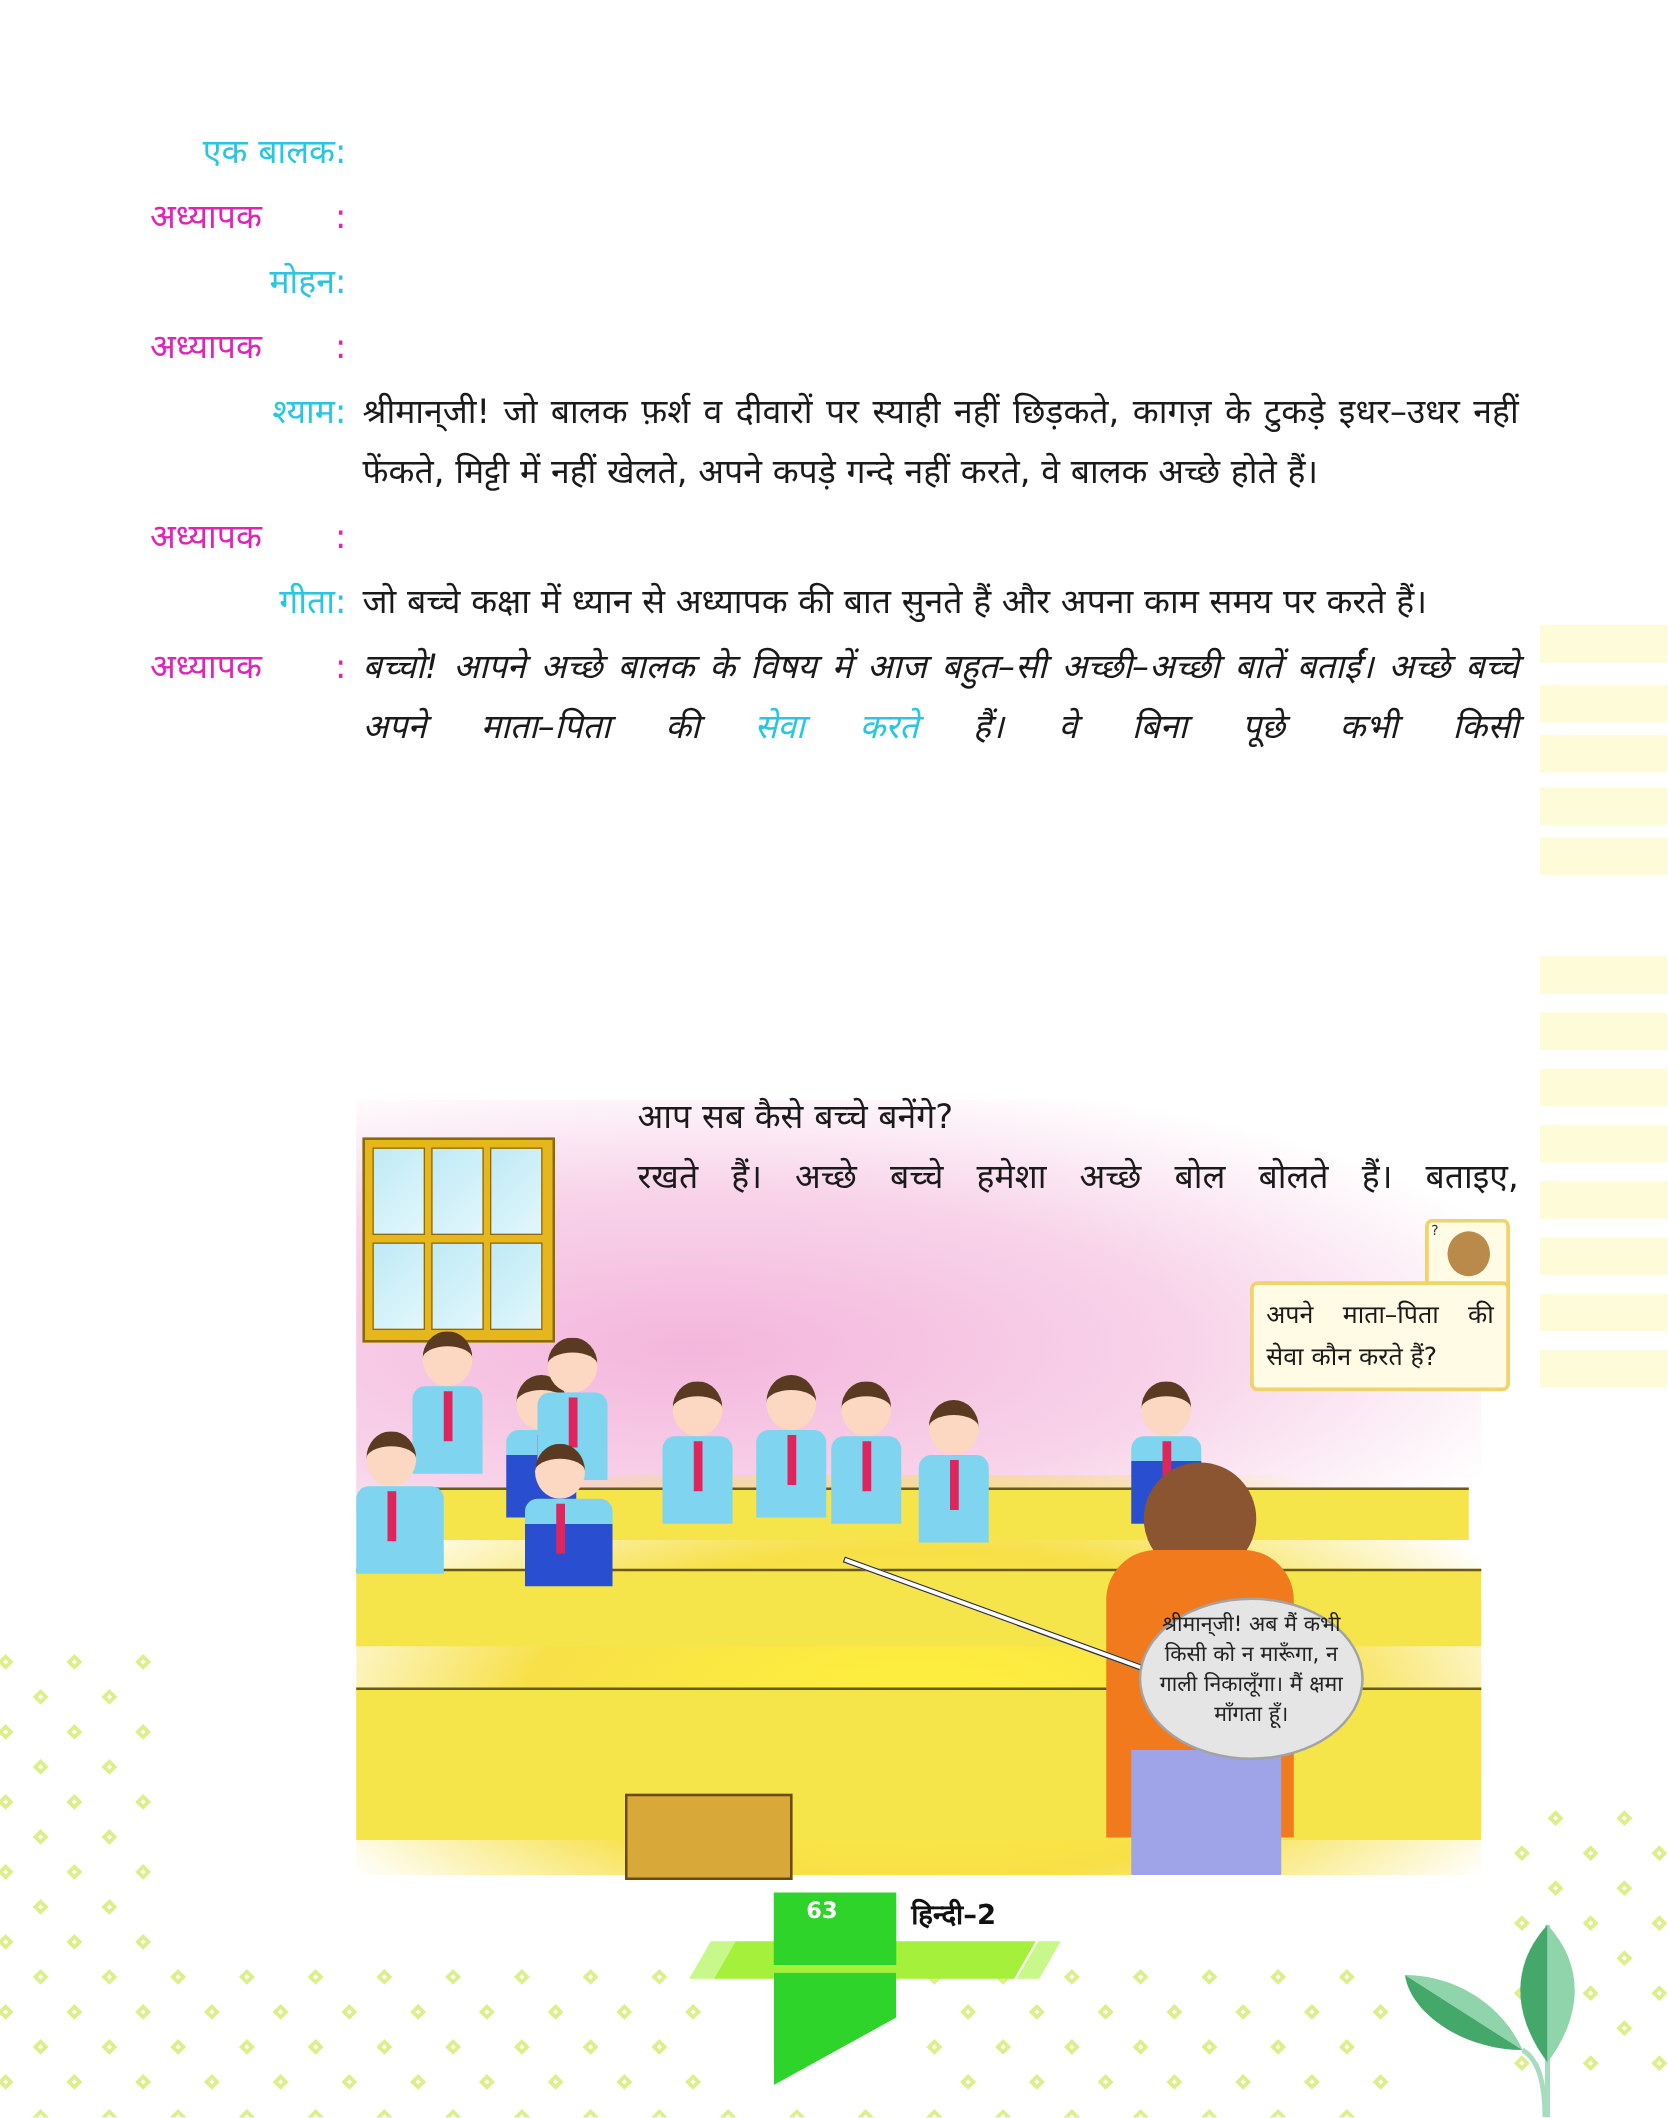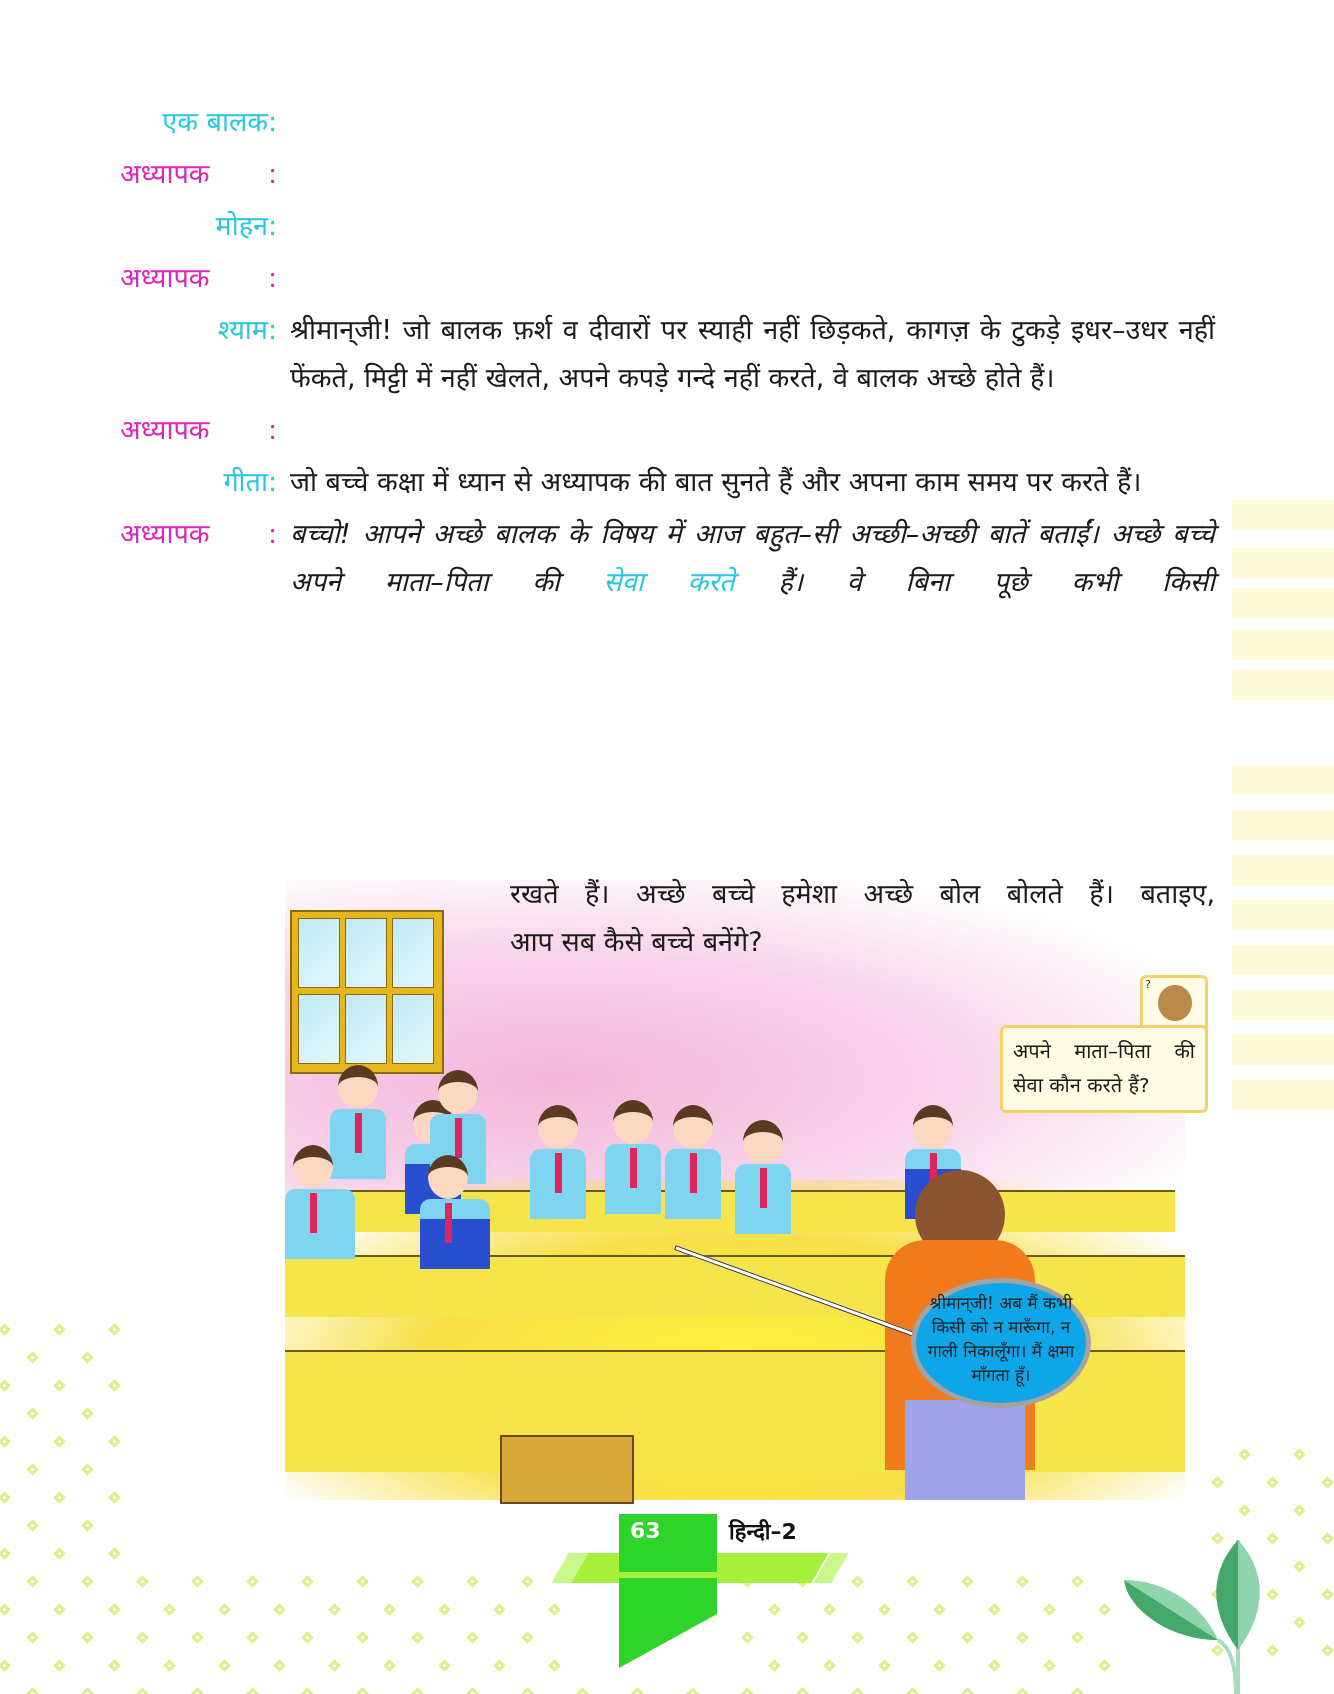--- a/index.html
+++ b/index.html
@@ -57,21 +57,21 @@
   .kid .tie { position: absolute; left: 25px; top: 48px; width: 7px; height: 40px; background: #e0245c; }
   .kid.girl .body { background: linear-gradient(#7fd4ef 0 20px, #2a4ed0 20px); }
   .teacher-shirt { position: absolute; left: 600px; top: 360px; width: 150px; height: 230px; background: #f07a1c; border-radius: 40px 40px 0 0; }
   .teacher-head { position: absolute; left: 630px; top: 290px; width: 90px; height: 90px; border-radius: 50%; background: #8a5530; }
   .teacher-pants { position: absolute; left: 620px; top: 520px; width: 120px; height: 100px; background: #9fa4e8; }
   .chair { position: absolute; left: 215px; top: 555px; width: 130px; height: 65px; background: #d8a838; border: 2px solid #6a4a10; }
   .pointer { position: absolute; left: 390px; top: 365px; width: 300px; height: 3px; background: #fff; transform: rotate(20deg); transform-origin: left; border: 1px solid #333; }
 
   .bubble {
     position: absolute; left: 626px; top: 398px; width: 180px; height: 130px;
-    background: #0ea5e9; border: 5px solid #a3a3a3; border-radius: 50%;
+    background: #e5e5e5; border: 2px solid #a3a3a3; border-radius: 50%;
     font-size: 17px; line-height: 24px; text-align: center; color: #222;
     padding: 8px 6px; box-sizing: border-box;
   }
 
   
   .qcard {
     position: absolute; left: 1000px; top: 1025px; width: 208px; height: 88px;
     background: #fffbe4; border: 3px solid #f0d36a; border-radius: 6px; box-sizing: border-box;
     font-size: 20px; line-height: 34px; padding: 6px 10px; text-align: justify;
   }
@@ -85,21 +85,21 @@
   
   .footer { position: absolute; left: 0; top: 0; width: 1334px; height: 1694px; pointer-events: none; }
   .band { position: absolute; left: 580px; top: 1553px; width: 240px; height: 30px; background: #a4f03a; transform: skewX(-30deg); }
   .band2 { position: absolute; left: 560px; top: 1553px; width: 22px; height: 30px; background: #c8f78a; transform: skewX(-30deg); }
   .band3 { position: absolute; left: 822px; top: 1553px; width: 18px; height: 30px; background: #c8f78a; transform: skewX(-30deg); }
   .pg-box { position: absolute; left: 619px; top: 1514px; width: 98px; height: 58px; background: #2fd42a; }
   .pg-box-low {
     position: absolute; left: 619px; top: 1578px; width: 98px; height: 90px; background: #2fd42a;
     clip-path: polygon(0 0, 100% 0, 100% 40%, 0 100%);
   }
-  .pg-num { position: absolute; left: 630px; top: 1518px; font-size: 22px; font-weight: bold; color: #fff; pointer-events: auto; }
+  .pg-num { position: absolute; left: 645px; top: 1518px; font-size: 18px; font-weight: bold; color: #fff; pointer-events: auto; }
   .book-title { position: absolute; left: 729px; top: 1515px; font-size: 22px; font-weight: bold; color: #111; pointer-events: auto; }
 
   
   .plant { position: absolute; left: 1120px; top: 1470px; width: 214px; height: 224px; }
 </style>
 </head>
 <body>
 
 <div class="stripes">
   <div style="top:0px"></div>
@@ -285,22 +285,22 @@
       <div class="speech"><span>जो बच्चे कक्षा में ध्यान से अध्यापक की बात सुनते हैं और अपना काम समय पर करते हैं।</span></div>
     </div>
     <div class="row">
       <div class="speaker m">अध्यापक</div>
       <div class="colon m">:</div>
       <div class="speech" style="text-align-last: justify; font-style: italic;"><span>बच्चो! आपने अच्छे बालक के विषय में आज बहुत–सी अच्छी–अच्छी बातें बताईं। अच्छे बच्चे अपने माता–पिता की </span><span class="hl">सेवा करते</span><span> हैं। वे बिना पूछे कभी किसी</span></div>
     </div>
   </div>
 
 <div style="position:absolute;left:510px;top:870px;width:705px;font-size:27px;line-height:48px;z-index:3;">
+  <div>आप सब कैसे बच्चे बनेंगे?</div>
   <div style="text-align:justify;text-align-last:justify;">रखते हैं। अच्छे बच्चे हमेशा अच्छे बोल बोलते हैं। बताइए,</div>
-  <div>आप सब कैसे बच्चे बनेंगे?</div>
 </div>
 
 <div class="illus">
   <div class="wall"></div>
   <div class="window">
     <div class="pane" style="left:6px;top:6px;width:40px;height:68px"></div>
     <div class="pane" style="left:53px;top:6px;width:40px;height:68px"></div>
     <div class="pane" style="left:100px;top:6px;width:40px;height:68px"></div>
     <div class="pane" style="left:6px;top:82px;width:40px;height:68px"></div>
     <div class="pane" style="left:53px;top:82px;width:40px;height:68px"></div>

